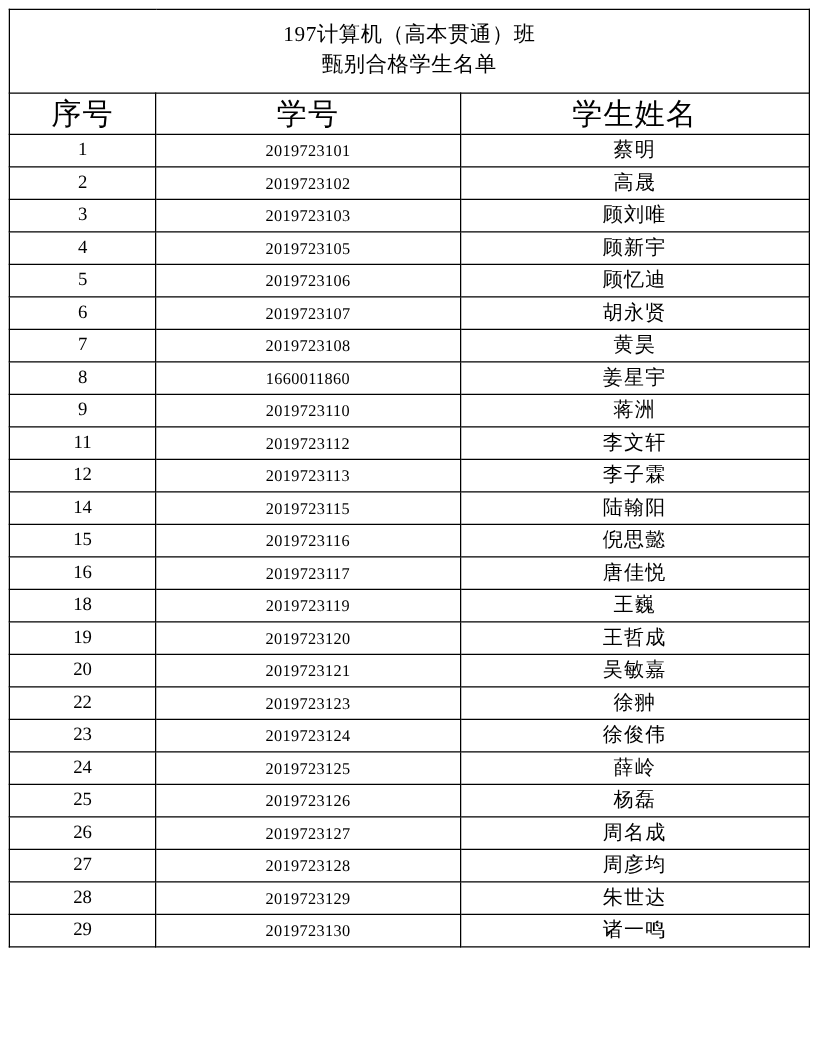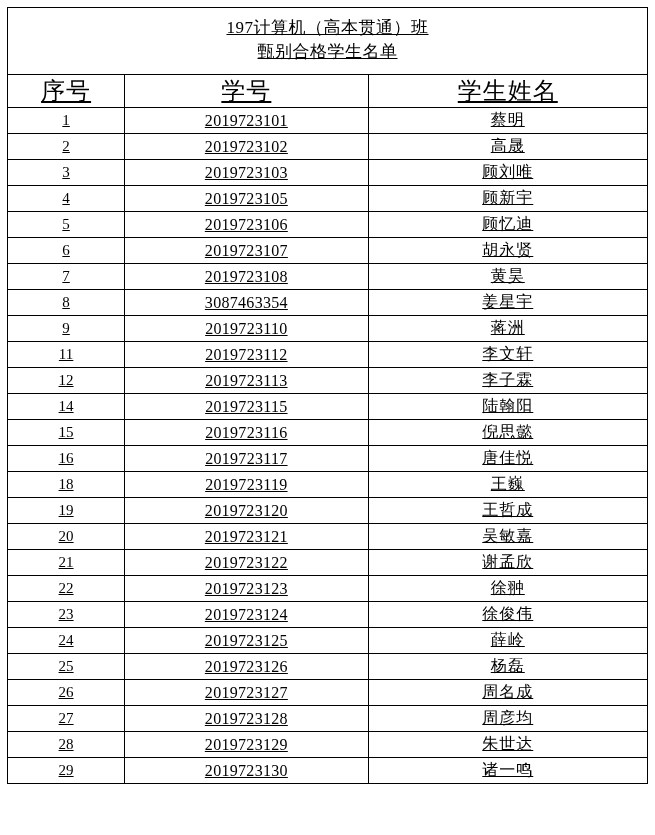--- a/index.html
+++ b/index.html
@@ -12,21 +12,20 @@
     height: 835px;
     font-family: "Liberation Serif", "DejaVu Serif", serif;
     color: #000000;
   }
   .page {
     position: relative;
     width: 600px;
     height: 835px;
     box-sizing: border-box;
     padding: 7px 7px 0 7px;
-    text-decoration: underline;
   }
   table.roster {
     width: 641px;
     border-collapse: collapse;
     table-layout: fixed;
   }
   table.roster td {
     border: 1px solid #000000;
     text-align: center;
     vertical-align: middle;
@@ -54,21 +53,21 @@
   }
   .col-no { width: 117px; }
   .col-id { width: 243px; }
   .col-name { width: 279px; }
   .name-cell {
     font-size: 16px;
     letter-spacing: 1px;
     margin-top: 41px;
   }
   .id-cell {
-    font-size: 16px;
+    font-size: 13px;
     letter-spacing: 0.3px;
   }
 </style>
 </head>
 <body>
 
 <div class="page">
   <table class="roster">
     <colgroup>
       <col class="col-no">
@@ -118,21 +117,21 @@
         <td class="data-cell id-cell">2019723107</td>
         <td class="data-cell name-cell">胡永贤</td>
       </tr>
       <tr>
         <td class="data-cell">7</td>
         <td class="data-cell id-cell">2019723108</td>
         <td class="data-cell name-cell">黄昊</td>
       </tr>
       <tr>
         <td class="data-cell">8</td>
-        <td class="data-cell id-cell">3087463354</td>
+        <td class="data-cell id-cell">1660011860</td>
         <td class="data-cell name-cell">姜星宇</td>
       </tr>
       <tr>
         <td class="data-cell">9</td>
         <td class="data-cell id-cell">2019723110</td>
         <td class="data-cell name-cell">蒋洲</td>
       </tr>
       <tr>
         <td class="data-cell">11</td>
         <td class="data-cell id-cell">2019723112</td>
@@ -165,25 +164,20 @@
       </tr>
       <tr>
         <td class="data-cell">19</td>
         <td class="data-cell id-cell">2019723120</td>
         <td class="data-cell name-cell">王哲成</td>
       </tr>
       <tr>
         <td class="data-cell">20</td>
         <td class="data-cell id-cell">2019723121</td>
         <td class="data-cell name-cell">吴敏嘉</td>
-      </tr>
-      <tr>
-        <td class="data-cell">21</td>
-        <td class="data-cell id-cell">2019723122</td>
-        <td class="data-cell name-cell">谢孟欣</td>
       </tr>
       <tr>
         <td class="data-cell">22</td>
         <td class="data-cell id-cell">2019723123</td>
         <td class="data-cell name-cell">徐翀</td>
       </tr>
       <tr>
         <td class="data-cell">23</td>
         <td class="data-cell id-cell">2019723124</td>
         <td class="data-cell name-cell">徐俊伟</td>

